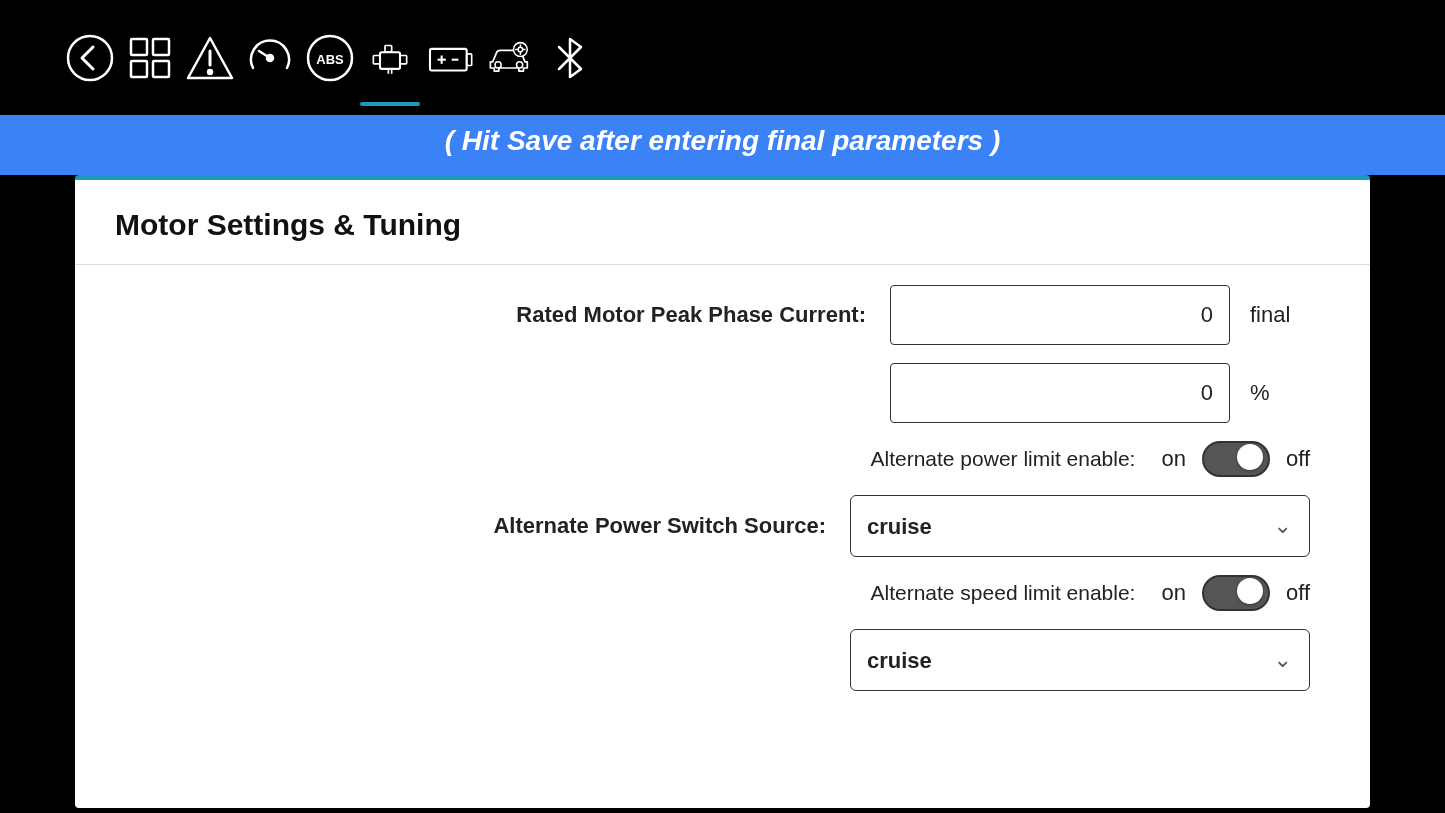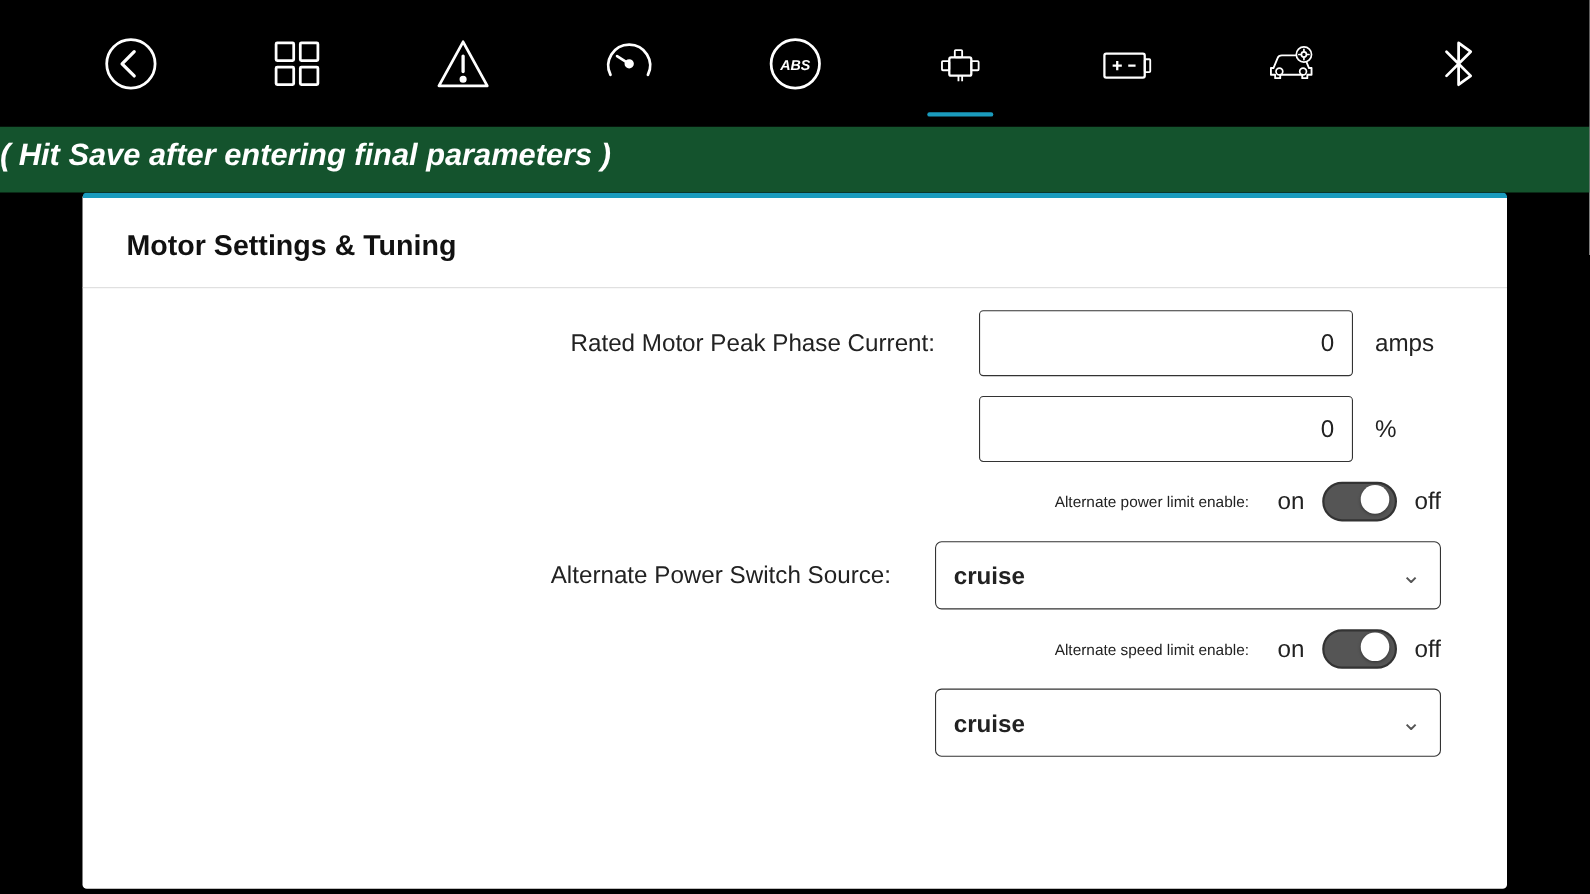--- a/index.html
+++ b/index.html
@@ -8,26 +8,24 @@
       width: 1445px;
       height: 813px;
       overflow: hidden;
       font-family: Arial, sans-serif;
     }
 
     
     .top-nav {
       display: flex;
       align-items: center;
-      justify-content: space-between;
-      padding: 0 89px;
+      padding: 0 60px;
       height: 115px;
       background: #000;
       position: relative;
-      font-style: italic;
     }
 
     .nav-icon {
       color: #fff;
       font-size: 38px;
       cursor: pointer;
       display: flex;
       align-items: center;
       justify-content: center;
       width: 60px;
@@ -43,42 +41,42 @@
       left: 50%;
       transform: translateX(-50%);
       width: 60px;
       height: 4px;
       background: #1a9bbd;
       border-radius: 2px;
     }
 
     
     .subtitle {
-      text-align: left;
+      text-align: center;
       color: #fff;
       font-size: 28px;
       font-style: italic;
       font-weight: bold;
       padding: 10px 0 18px;
-      background: #14532d;
+      background: #3b82f6;
     }
 
     
     .card {
       margin: 0 75px;
       background: #fff;
       border-top: 5px solid #1a9bbd;
       border-radius: 4px;
       padding: 0;
       height: calc(813px - 115px - 65px);
       overflow: hidden;
     }
 
     .card-title {
-      font-size: 26px;
+      font-size: 30px;
       font-weight: bold;
       color: #111;
       padding: 28px 40px 22px;
       border-bottom: 1px solid #ddd;
     }
 
     .settings-form {
       padding: 20px 60px;
     }
 
@@ -88,21 +86,22 @@
       justify-content: flex-end;
       margin-bottom: 18px;
       gap: 20px;
     }
 
     .form-label {
       font-size: 22px;
       color: #222;
       text-align: right;
       flex: 0 0 auto;
-      margin-right: 20px;
+      margin-right: 4px;
+      font-weight: bold;
     }
 
     .form-input {
       width: 340px;
       height: 60px;
       border: 1.5px solid #333;
       border-radius: 4px;
       font-size: 22px;
       text-align: right;
       padding: 0 16px;
@@ -120,21 +119,21 @@
     
     .toggle-row {
       display: flex;
       align-items: center;
       justify-content: flex-end;
       margin-bottom: 18px;
       gap: 16px;
     }
 
     .toggle-label-text {
-      font-size: 14px;
+      font-size: 21px;
       color: #222;
       margin-right: 10px;
     }
 
     .toggle-on-label, .toggle-off-label {
       font-size: 22px;
       color: #222;
     }
 
     
@@ -315,21 +314,21 @@
 <div class="subtitle">( Hit Save after entering final parameters )</div>
 
 <div class="card">
   <div class="card-title">Motor Settings &amp; Tuning</div>
 
   <div class="settings-form">
 
     <div class="form-row">
       <label class="form-label">Rated Motor Peak Phase Current:</label>
       <input class="form-input" type="text" value="0" style="">
-      <span class="form-unit">amps</span>
+      <span class="form-unit">final</span>
     </div>
 
     <div class="form-row">
       <input class="form-input" type="text" value="0" style="">
       <span class="form-unit">%</span>
     </div>
 
     <div class="toggle-row">
       <span class="toggle-label-text">Alternate power limit enable:</span>
       <span class="toggle-on-label">on</span>

